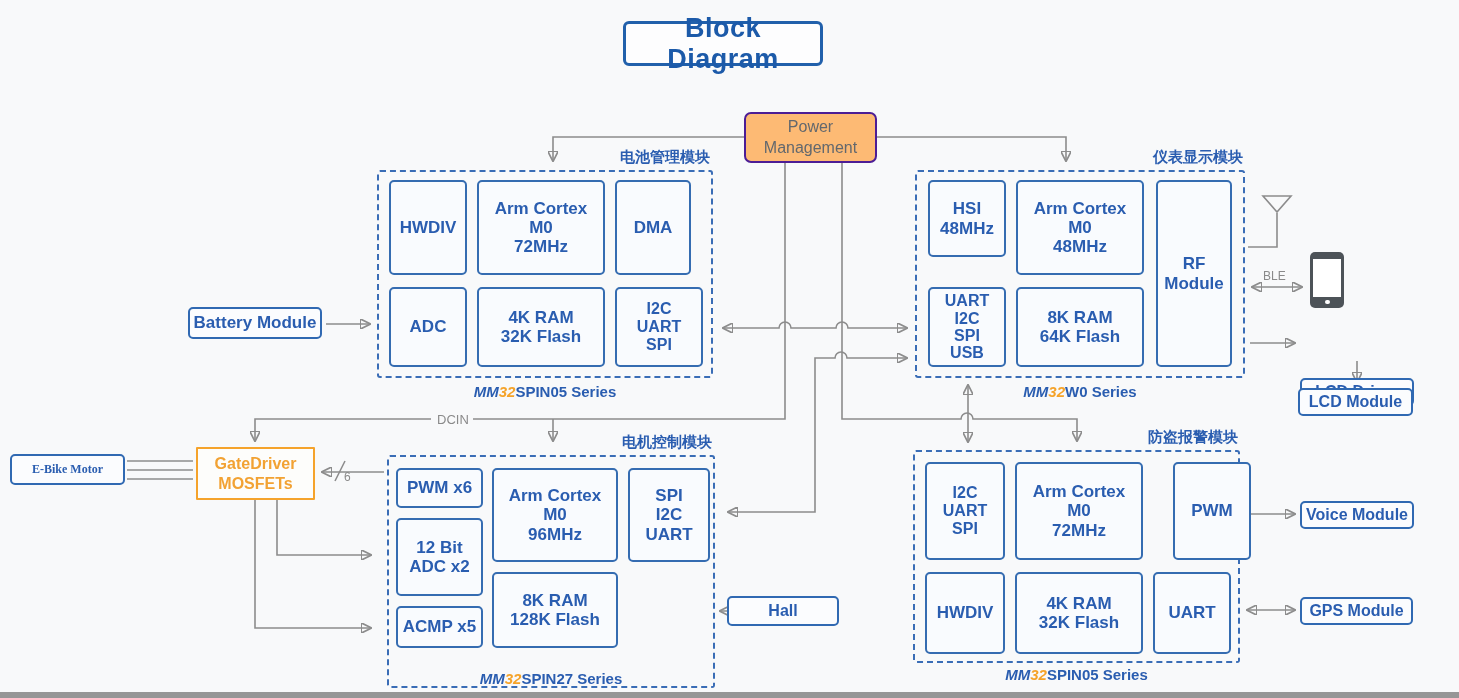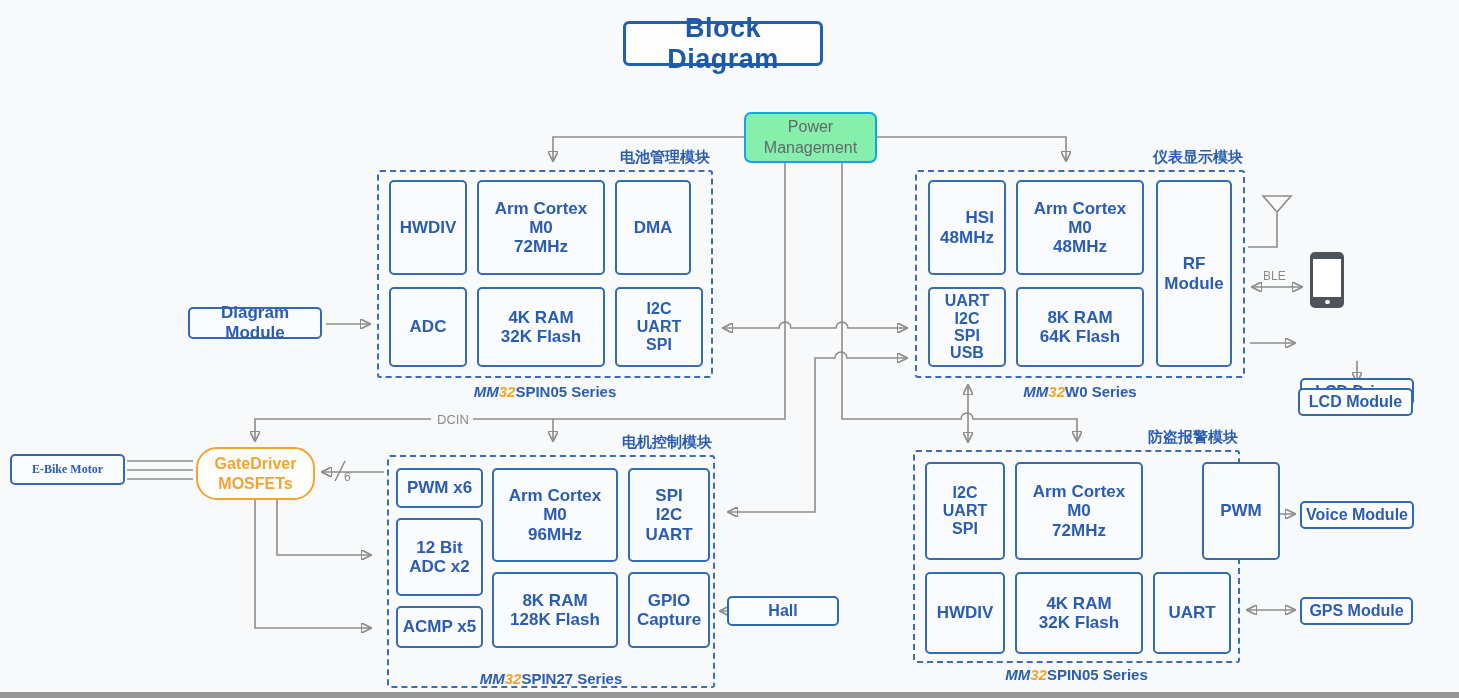--- a/index.html
+++ b/index.html
@@ -10,21 +10,21 @@
   }
   .abs{position:absolute;box-sizing:border-box;}
   .flexc{display:flex;align-items:center;justify-content:center;text-align:center;}
   .pre{white-space:pre-line;}
 
   .title-box{
     border:3px solid #2160ab;border-radius:6px;background:#fdfdfe;
     color:#1c5aa9;font-size:27px;font-weight:bold;letter-spacing:.5px;
   }
   .pm-box{
-    border:2px solid #0ea5e9;border-radius:7px;background:#86efac;
+    border:2px solid #4c1d95;border-radius:7px;background:#fdba74;
     color:#63686d;font-size:16px;line-height:1.3;
   }
   .module{
     border:2px dashed #3a6db6;border-radius:3px;background:transparent;
   }
   .module-name{
     color:#2a5db0;font-size:15px;font-weight:bold;text-align:right;
   }
   .series{
     color:#2a5db0;font-size:15px;font-weight:bold;text-align:center;
@@ -33,21 +33,21 @@
   .series .num{font-style:italic;color:#f5a329;}
   .cell{
     border:2px solid #356cb1;border-radius:5px;background:#f9fbfe;
     color:#2a5db0;font-size:17px;font-weight:bold;line-height:1.13;
   }
   .pbox{
     border:2px solid #3069b2;border-radius:5px;background:#fbfcfe;
     color:#2a5db0;font-size:16px;font-weight:bold;
   }
   .gatedriver{
-    border:2px solid #f5a32b;border-radius:21px;background:#fdfdfb;
+    border:2px solid #f5a32b;border-radius:1px;background:#fdfdfb;
     color:#f2a233;font-size:16px;font-weight:bold;line-height:1.2;
   }
   .phone{background:#4d5358;border-radius:5px;}
   .phone .screen{position:absolute;left:3px;right:3px;top:7px;bottom:11px;background:#ffffff;}
   .phone .dot{position:absolute;left:50%;bottom:4px;width:5px;height:4px;margin-left:-2px;background:#ffffff;border-radius:2px;}
   .bottom-bar{background:#969696;}
   svg.wires{position:absolute;left:0;top:0;pointer-events:none;}
   svg.wires path, svg.wires line, svg.wires polygon{fill:none;stroke:#8c8c8c;stroke-width:1.6;}
   svg.wires text{fill:#8a8a8a;font-family:"Liberation Sans",sans-serif;stroke:none;}
 </style>
@@ -123,21 +123,21 @@
   <div class="abs flexc cell pre" style="left:389px;top:287px;width:78px;height:80px;">ADC</div>
   <div class="abs flexc cell pre" style="left:477px;top:287px;width:128px;height:80px;">4K RAM
 32K Flash</div>
   <div class="abs flexc cell pre" style="left:615px;top:287px;width:88px;height:80px;font-size:16px;">I2C
 UART
 SPI</div>
   <div class="abs series" style="left:377px;top:383px;width:336px;"><span class="mm">MM</span><span class="num">32</span><span>SPIN05 Series</span></div>
 
   <div class="abs module-name" style="left:915px;top:148px;width:328px;">仪表显示模块</div>
   <div class="abs module" style="left:915px;top:170px;width:330px;height:208px;"></div>
-  <div class="abs flexc cell pre" style="left:928px;top:180px;width:78px;height:95px;text-align:right;">HSI
+  <div class="abs flexc cell pre" style="left:928px;top:180px;width:78px;height:77px;">HSI
 48MHz</div>
   <div class="abs flexc cell pre" style="left:1016px;top:180px;width:128px;height:95px;">Arm Cortex
 M0
 48MHz</div>
   <div class="abs flexc cell pre" style="left:1156px;top:180px;width:76px;height:187px;">RF
 Module</div>
   <div class="abs flexc cell pre" style="left:928px;top:287px;width:78px;height:80px;font-size:16px;line-height:1.08;">UART
 I2C
 SPI
 USB</div>
@@ -152,40 +152,38 @@
 ADC x2</div>
   <div class="abs flexc cell pre" style="left:396px;top:606px;width:87px;height:42px;">ACMP x5</div>
   <div class="abs flexc cell pre" style="left:492px;top:468px;width:126px;height:94px;">Arm Cortex
 M0
 96MHz</div>
   <div class="abs flexc cell pre" style="left:492px;top:572px;width:126px;height:76px;">8K RAM
 128K Flash</div>
   <div class="abs flexc cell pre" style="left:628px;top:468px;width:82px;height:94px;">SPI
 I2C
 UART</div>
-  <div class="abs flexc cell pre" style="left:628px;top:572px;width:82px;height:76px;">GPIO
-Capture</div>
   <div class="abs series" style="left:387px;top:670px;width:328px;"><span class="mm">MM</span><span class="num">32</span><span>SPIN27 Series</span></div>
 
   <div class="abs module-name" style="left:913px;top:428px;width:325px;">防盗报警模块</div>
   <div class="abs module" style="left:913px;top:450px;width:327px;height:213px;"></div>
   <div class="abs flexc cell pre" style="left:925px;top:462px;width:80px;height:98px;font-size:16px;">I2C
 UART
 SPI</div>
   <div class="abs flexc cell pre" style="left:1015px;top:462px;width:128px;height:98px;">Arm Cortex
 M0
 72MHz</div>
-  <div class="abs flexc cell pre" style="left:1202px;top:462px;width:78px;height:98px;">PWM</div>
+  <div class="abs flexc cell pre" style="left:1173px;top:462px;width:78px;height:98px;">PWM</div>
   <div class="abs flexc cell pre" style="left:925px;top:572px;width:80px;height:82px;">HWDIV</div>
   <div class="abs flexc cell pre" style="left:1015px;top:572px;width:128px;height:82px;">4K RAM
 32K Flash</div>
   <div class="abs flexc cell pre" style="left:1153px;top:572px;width:78px;height:82px;">UART</div>
   <div class="abs series" style="left:913px;top:666px;width:327px;"><span class="mm">MM</span><span class="num">32</span><span>SPIN05 Series</span></div>
 
-  <div class="abs flexc pbox" style="left:188px;top:307px;width:134px;height:32px;font-size:17px;">Diagram Module</div>
+  <div class="abs flexc pbox" style="left:188px;top:307px;width:134px;height:32px;font-size:17px;">Battery Module</div>
   <div class="abs flexc pbox" style="left:10px;top:454px;width:115px;height:31px;font-size:12px;font-family:Liberation Serif, serif;">E-Bike Motor</div>
   <div class="abs flexc gatedriver pre" style="left:196px;top:447px;width:119px;height:53px;">GateDriver
 MOSFETs</div>
   <div class="abs flexc pbox" style="left:727px;top:596px;width:112px;height:30px;">Hall</div>
   <div class="abs flexc pbox" style="left:1300px;top:330px;width:114px;height:28px;margin-top:48px;">LCD Driver</div>
   <div class="abs flexc pbox" style="left:1298px;top:388px;width:115px;height:28px;">LCD Module</div>
   <div class="abs flexc pbox" style="left:1300px;top:501px;width:114px;height:28px;">Voice Module</div>
   <div class="abs flexc pbox" style="left:1300px;top:597px;width:113px;height:28px;">GPS Module</div>
 
   <div class="abs phone" style="left:1310px;top:252px;width:34px;height:56px;">

